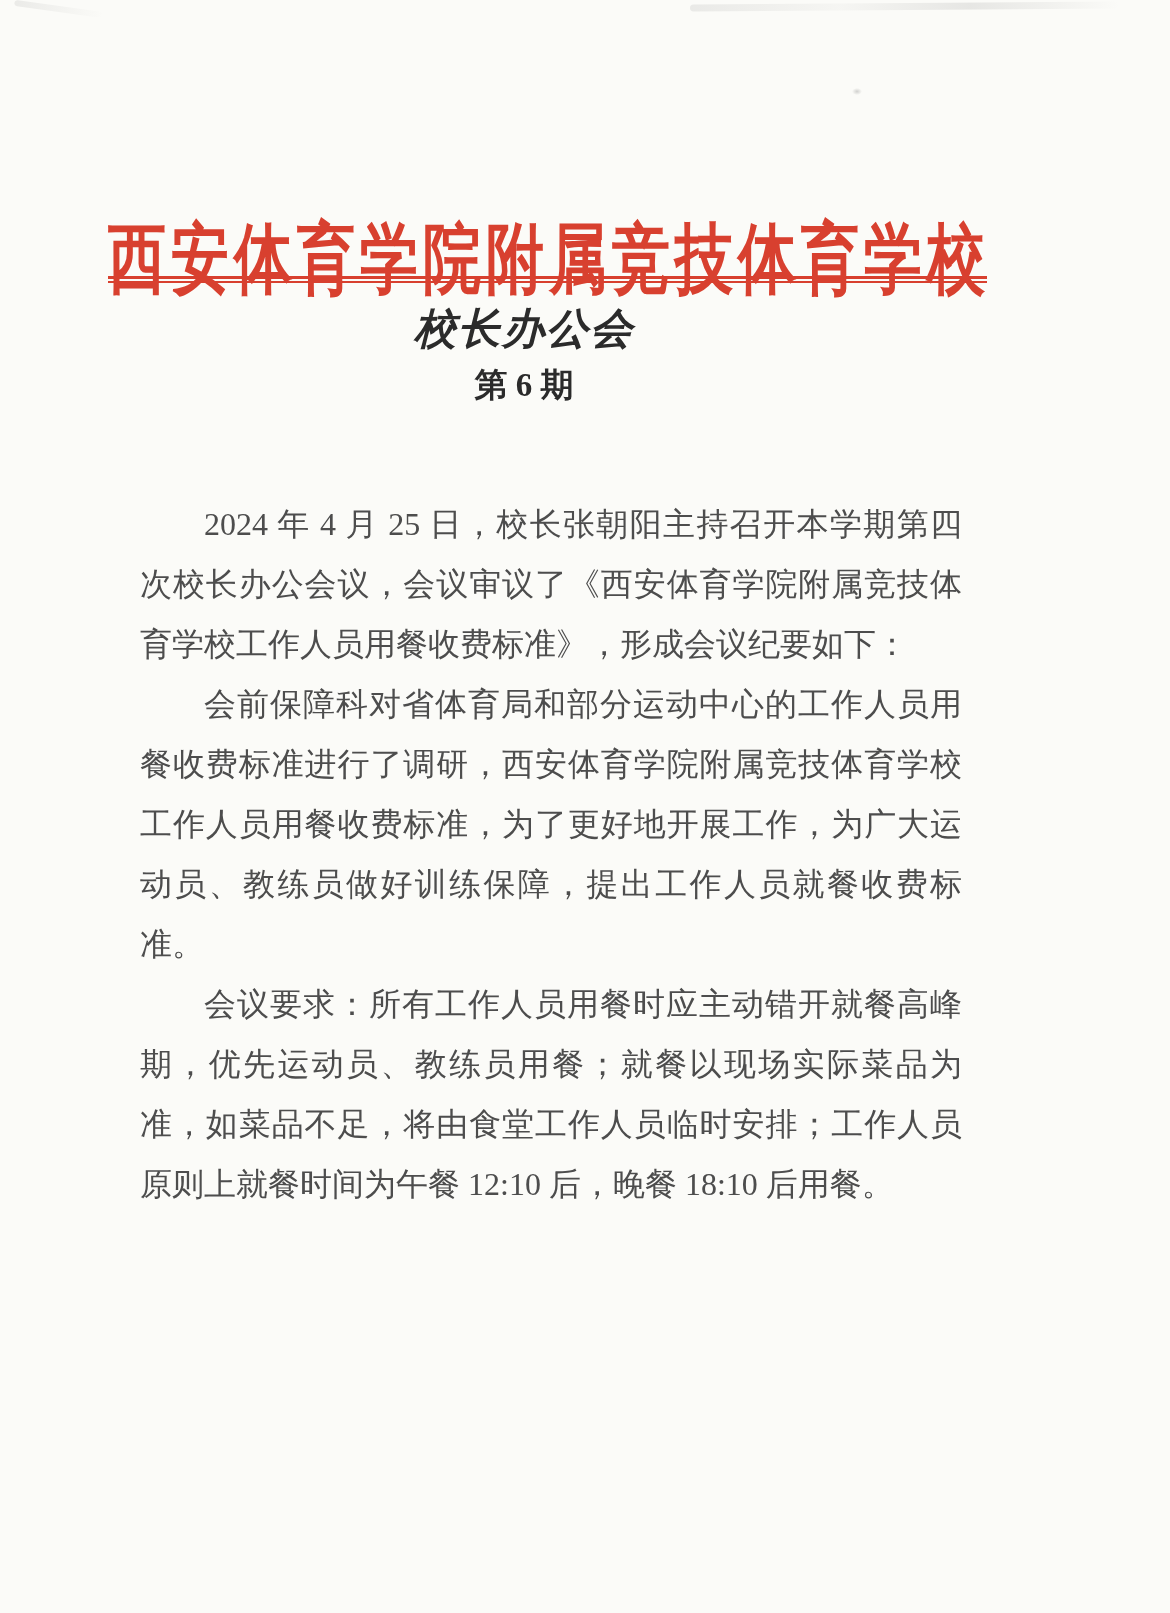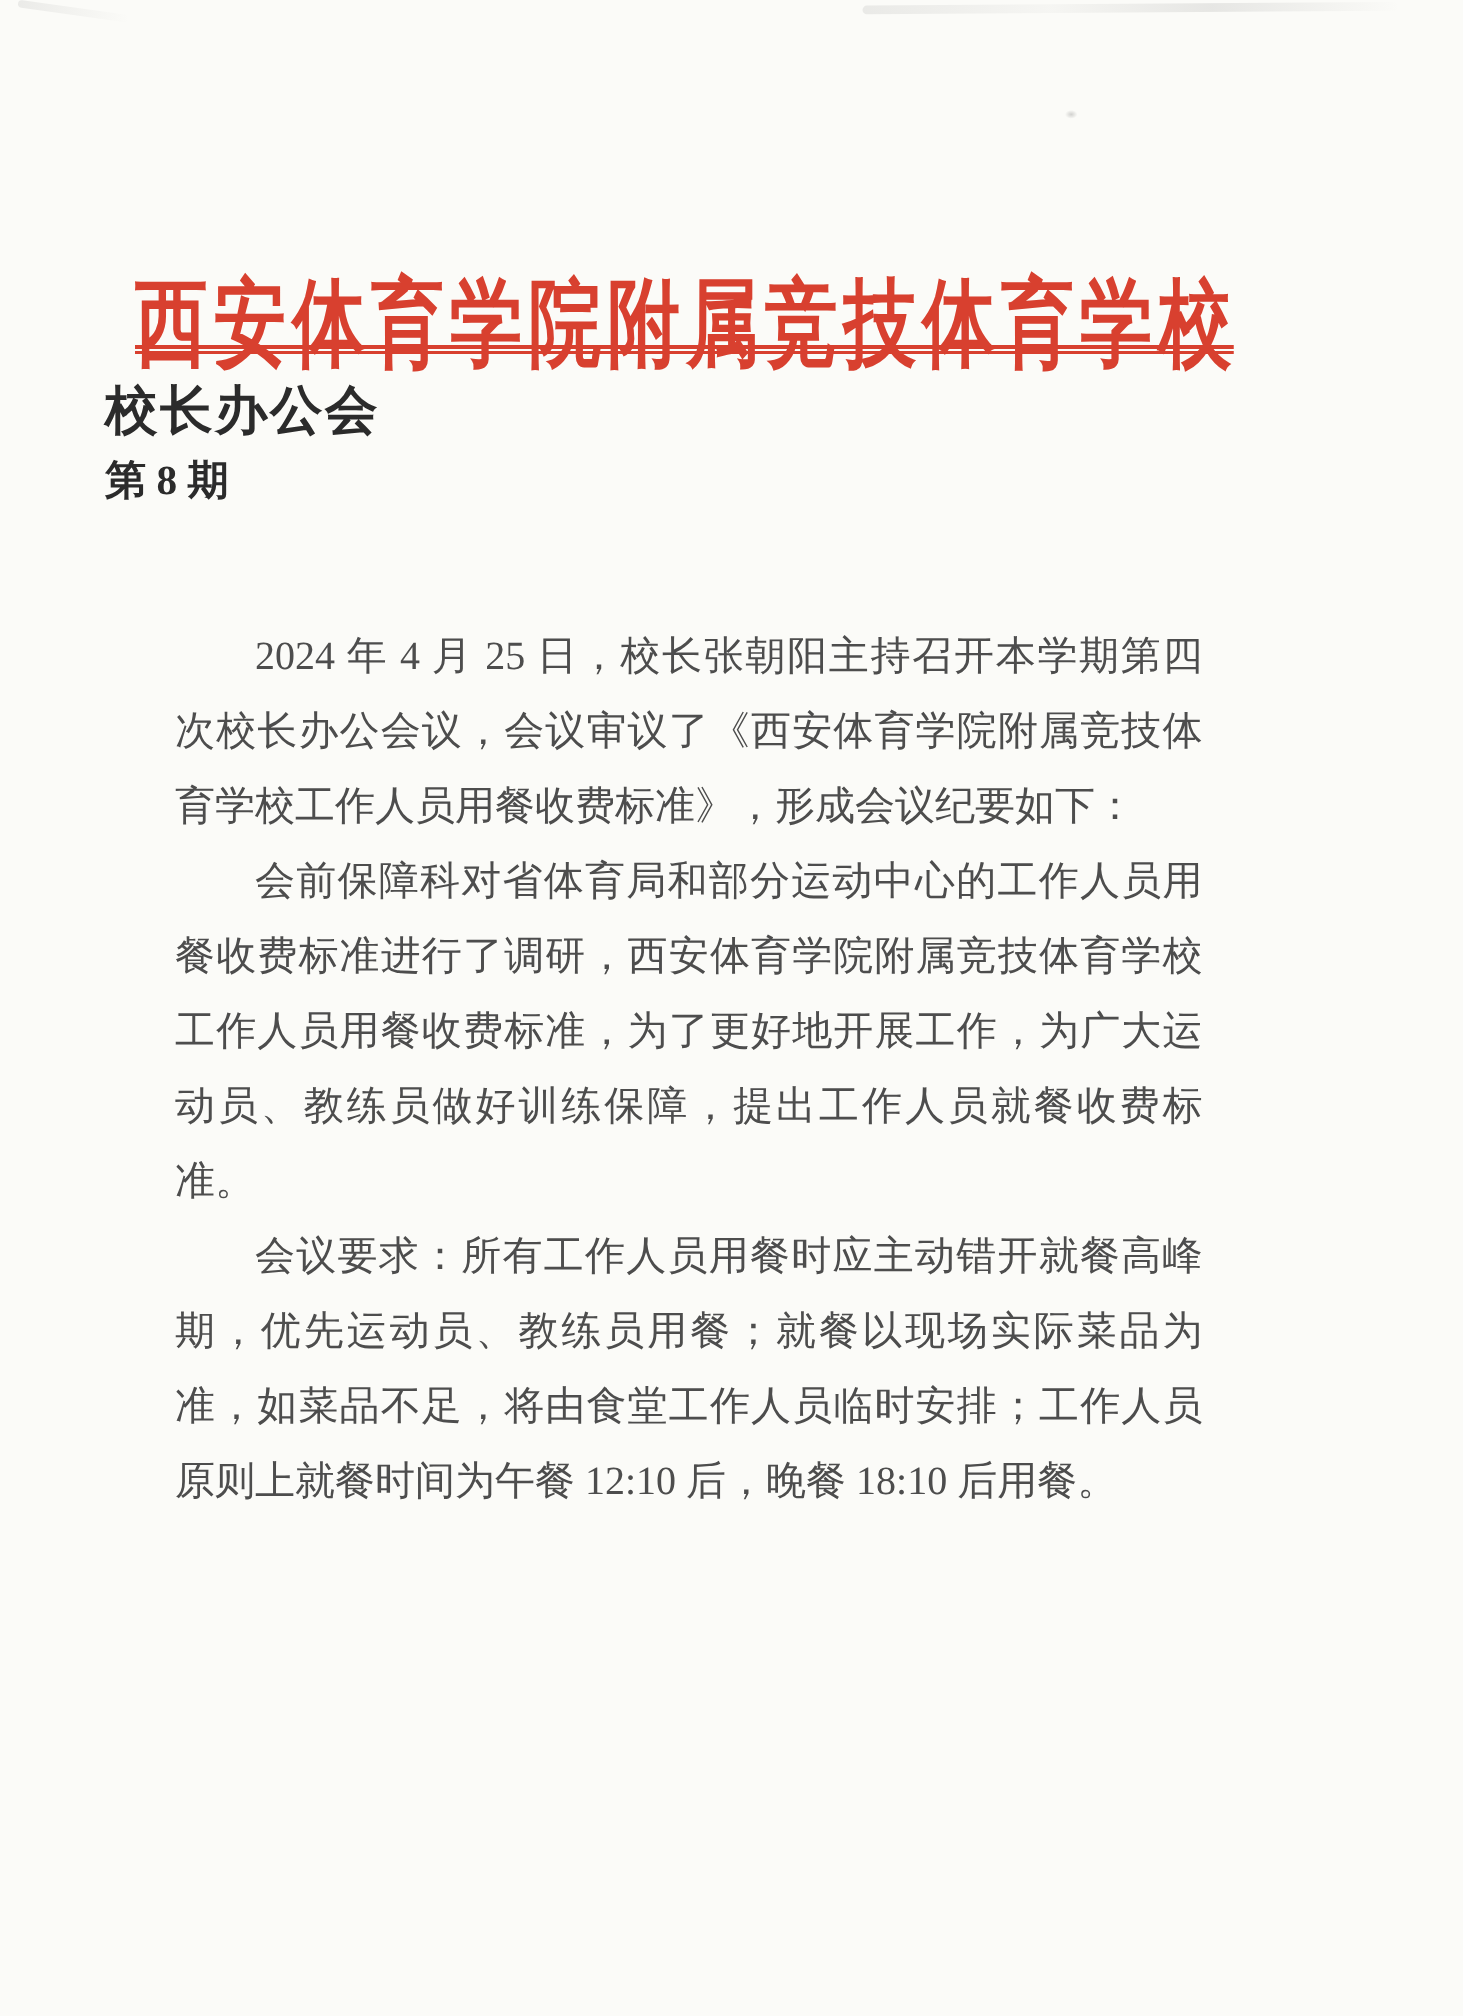--- a/index.html
+++ b/index.html
@@ -46,21 +46,21 @@
   }
   .artifact-speck {
     top: 88px;
     left: 852px;
     width: 10px;
     height: 7px;
     background: radial-gradient(ellipse at center, rgba(100,100,100,0.28), rgba(100,100,100,0) 70%);
   }
 
   .doc-header {
-    text-align: left;
+    text-align: center;
   }
   .school-name {
     margin: 0;
     margin-left: 108px;
     padding-top: 168px;
     width: 880px;
     font-size: 58px;
     line-height: 58px;
     font-weight: bold;
     letter-spacing: 5px;
@@ -85,20 +85,21 @@
     width: 880px;
     transform: translateX(-24px);
   }
   .meeting-title {
     margin: 20px 0 0 0;
     font-size: 42px;
     line-height: 48px;
     font-weight: bold;
     letter-spacing: 2px;
     color: var(--heading-ink);
+    font-style: italic;
   }
   .doc-type {
     margin: 33px 0 0 0;
     font-size: 36px;
     line-height: 40px;
     font-weight: bold;
     letter-spacing: 1px;
     color: var(--heading-ink);
   }
   .issue-no {
@@ -135,21 +136,21 @@
 
   <header class="doc-header">
     <h1 class="school-name">西安体育学院附属竞技体育学校</h1>
 
     <div class="double-rule"></div>
 
     <div class="heading-group">
       <h2 class="meeting-title">校长办公会</h2>
 
 
-      <div class="issue-no">第 8 期</div>
+      <div class="issue-no">第 6 期</div>
     </div>
   </header>
 
   <main class="doc-body">
     <p class="para">2024 年 4 月 25 日，校长张朝阳主持召开本学期第四次校长办公会议，会议审议了《西安体育学院附属竞技体育学校工作人员用餐收费标准》，形成会议纪要如下：</p>
     <p class="para">会前保障科对省体育局和部分运动中心的工作人员用餐收费标准进行了调研，西安体育学院附属竞技体育学校工作人员用餐收费标准，为了更好地开展工作，为广大运动员、教练员做好训练保障，提出工作人员就餐收费标准。</p>
     <p class="para">会议要求：所有工作人员用餐时应主动错开就餐高峰期，优先运动员、教练员用餐；就餐以现场实际菜品为准，如菜品不足，将由食堂工作人员临时安排；工作人员原则上就餐时间为午餐 12:10 后，晚餐 18:10 后用餐。</p>
   </main>
 
 </div>

